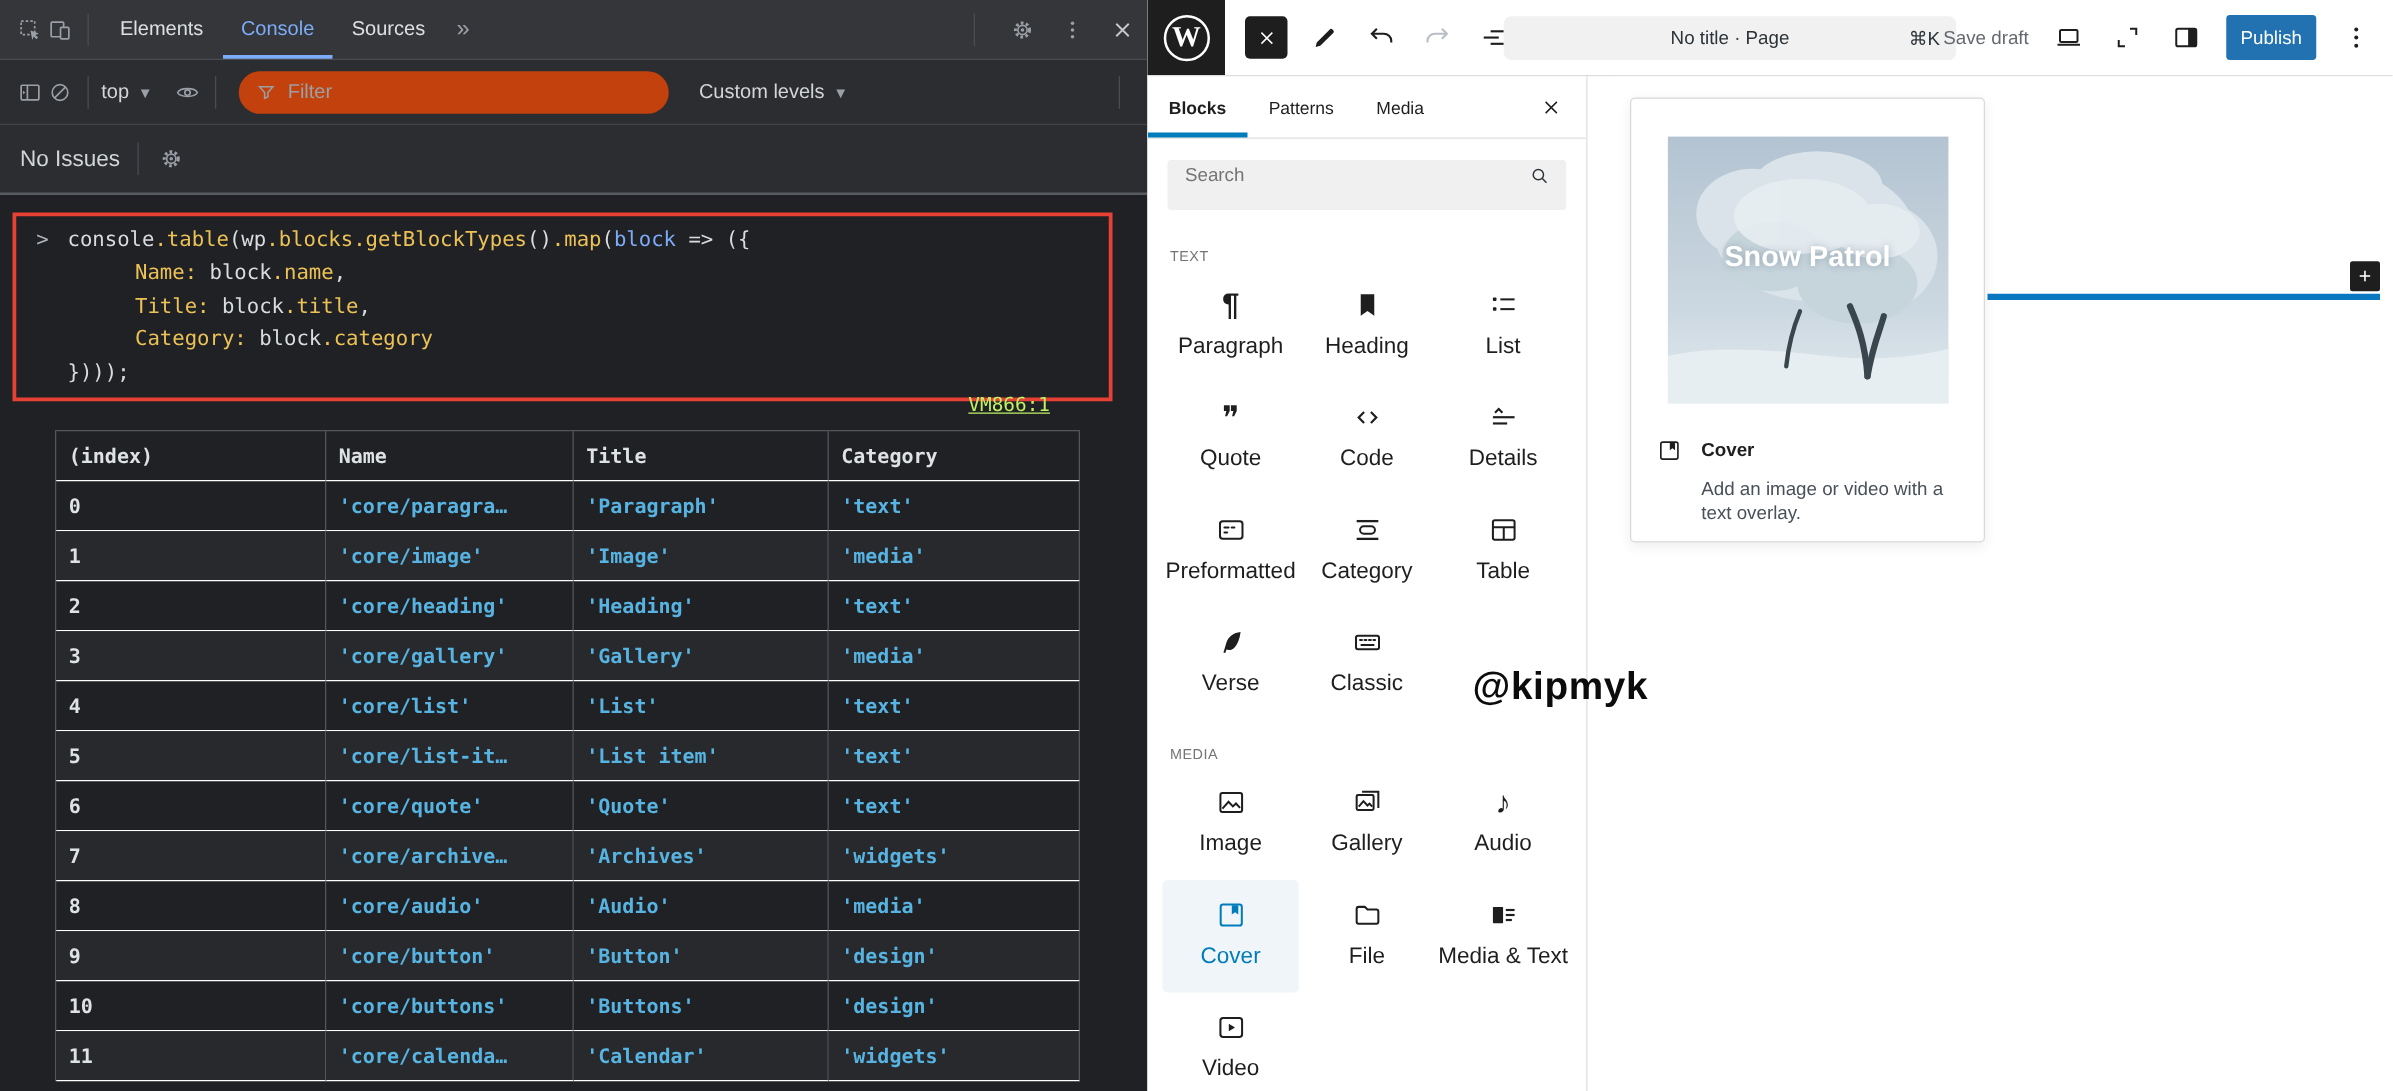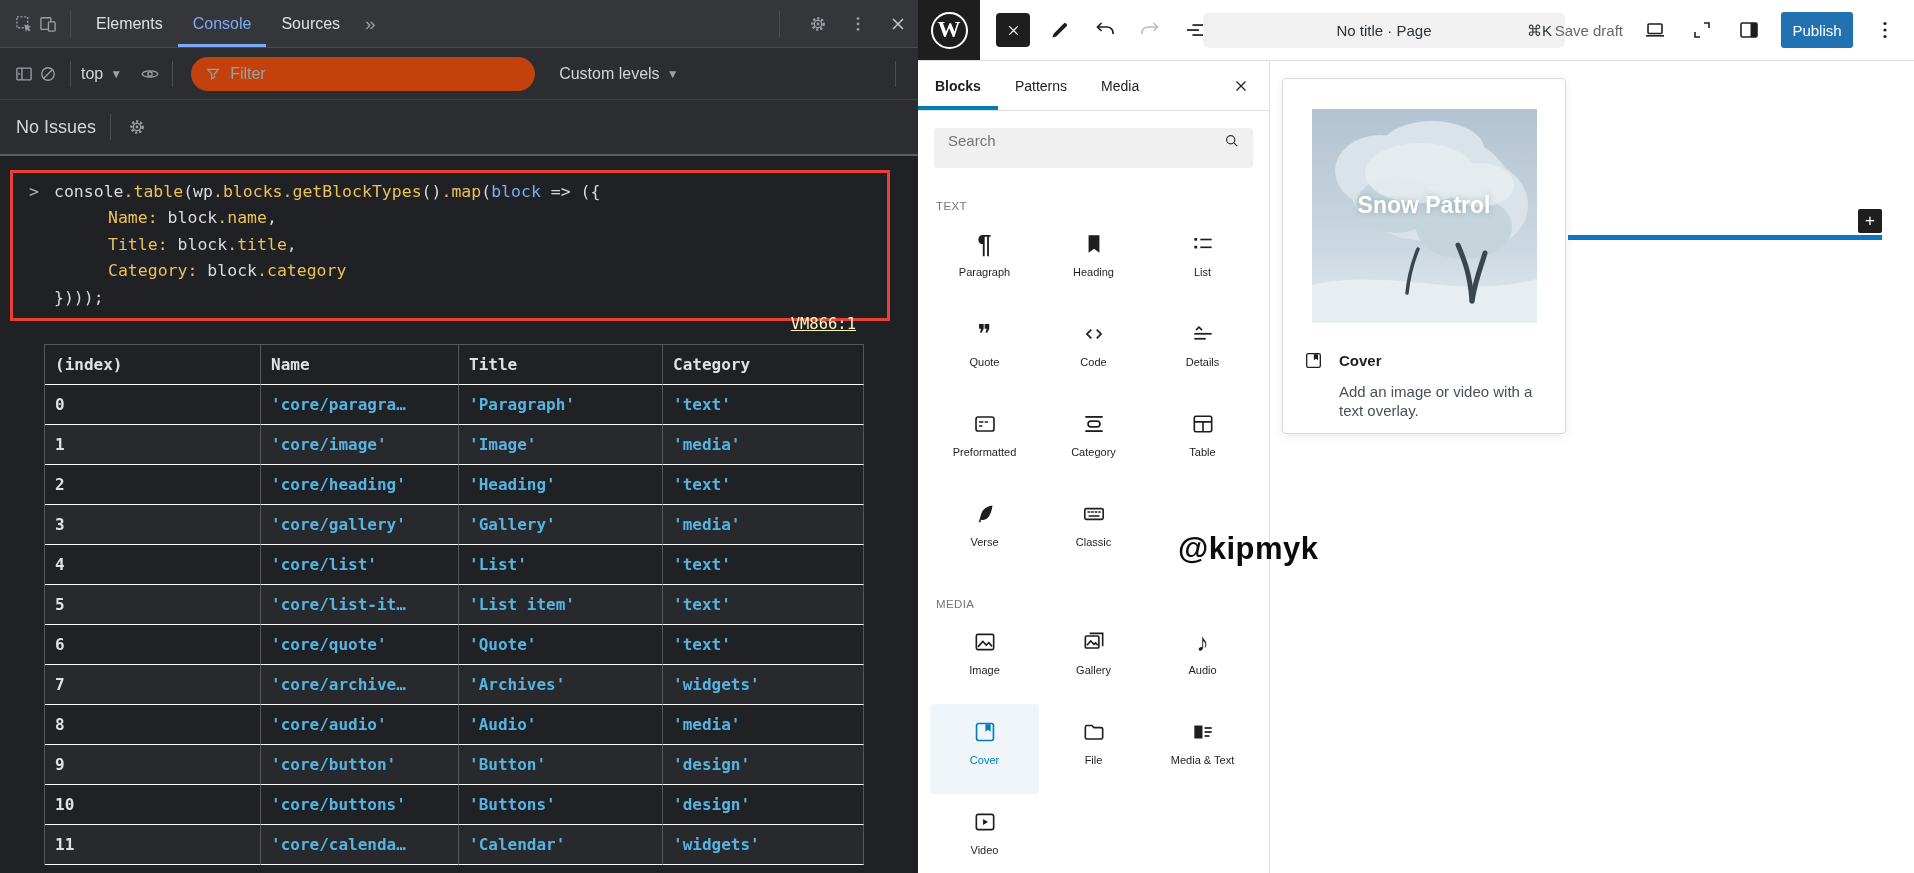--- a/index.html
+++ b/index.html
@@ -34,22 +34,22 @@
 
   .dt-console { position:absolute; top:158px; left:0; right:0; bottom:0; background:#202124; }
   .cmd-block { position:absolute; left:10px; top:12px; width:880px;
     border:3px solid #e74136; padding:6px 0 7px 0;
     font-family:"DejaVu Sans Mono",monospace; font-size:16.5px; line-height:26.4px; color:#d9dcde; }
   .code-line { padding-left:41px; position:relative; white-space:pre; }
   .code-line .prompt { position:absolute; left:16px; color:#aeb4ba; }
   .code-line.ind { padding-left:95px; }
   .tok-d { color:#d9dcde; } .tok-y { color:#ecc257; } .tok-b { color:#7cacf8; }
 
-  .vm-link { position:absolute; top:157px; right:62px; font-family:"DejaVu Sans Mono",monospace;
-    font-size:15.5px; color:#fef9c3; text-decoration:underline; }
+  .vm-link { position:absolute; top:157px; right:78px; font-family:"DejaVu Sans Mono",monospace;
+    font-size:15.5px; color:#bef264; text-decoration:underline; }
 
   .dt-table { position:absolute; left:44px; top:186px; display:grid;
     grid-template-columns:216px 198px 204px 201px;
     border-top:1px solid #53575c; border-left:1px solid #53575c;
     font-family:"DejaVu Sans Mono",monospace; font-size:16px; color:#dfe2e5; }
   .tcell { height:40px; line-height:39px; padding:0 10px;
     border-right:1px solid #53575c; border-bottom:1px solid #ffffff;
     overflow:hidden; white-space:nowrap;font-weight:bold; }
   .tcell.odd { background:#27292c; }
   .tcell.str { color:#57b4e2; }
@@ -70,42 +70,42 @@
     display:flex; align-items:center; justify-content:center; }
   .doc-field { position:absolute; left:285px; top:13px; width:362px; height:35px; background:#f1f1f1;
     border-radius:6px; display:flex; align-items:center; justify-content:center;
     font-size:15px; color:#2c3338; }
   .doc-k { position:absolute; right:13px; color:#2c3338; font-size:15px; }
   .tb-right { position:absolute; right:14px; display:flex; align-items:center; gap:17px; }
   .save { color:#646970; font-size:15px; }
   .publish { width:72px; height:36px; border-radius:3px; background:#2271b1; color:#fff;
     display:flex; align-items:center; justify-content:center; font-size:15px; }
 
-  .wp-body { display:flex; height:812px; }
+  .wp-body { display:flex; height:812px;gap:22px; }
   .inserter { width:352px; border-right:1px solid #e0e0e0; display:flex; flex-direction:column;
     overflow:hidden; background:#fff; flex:none; }
   .ins-tabs { height:50px; border-bottom:1px solid #e0e0e0; display:flex; align-items:stretch; flex:none; }
   .ins-tab { padding:0 17px; display:flex; align-items:center; font-size:14px; color:#1e1e1e; }
   .ins-tab.active { font-weight:bold; box-shadow:inset 0 -4px 0 #007cba; }
   .ins-close { margin-left:auto; margin-right:16px; align-self:center;
     width:24px; height:24px; display:flex; align-items:center; justify-content:center; }
   .search-box { margin:17px 16px 10px; height:40px; background:#f0f0f0; border-radius:3px;
     display:flex; align-items:center; padding:0 12px 16px 14px; flex:none; }
   .search-box input { flex:1; border:0; background:transparent; outline:none; font-size:15px;
     color:#1e1e1e; font-family:"Liberation Sans",sans-serif; }
   .search-box input::placeholder { color:#757575; }
   .ins-label { margin:22px 18px 0; font-size:11.5px; color:#757575; letter-spacing:0.4px; flex:none; }
   .ins-grid { margin:4px 12px 0; display:grid; grid-template-columns:repeat(3,1fr);
     grid-auto-rows:90px; flex:none; }
   .bl-tile { display:flex; flex-direction:column; align-items:center; padding-top:15px; gap:9px;
     border-radius:4px; color:#1e1e1e; }
   .bl-icon { width:26px; height:26px; display:flex; align-items:center; justify-content:center; }
   .bl-icon svg { width:26px; height:26px; }
   .bl-icon .g { line-height:26px; }
-  .bl-label { font-size:11px; text-align:center; }
+  .bl-label { font-size:18px; text-align:center; }
   .bl-tile.selected { background:#f0f5fa; color:#007cba; }
   .bl-tile.selected .bl-label { color:#007cba; }
 
   .canvas { flex:1; position:relative; background:#fff; }
   .pv-card { position:absolute; left:12px; top:17px; width:284px; height:356px;
     border:1px solid #d9d9d9; border-radius:4px; box-shadow:0 3px 10px rgba(0,0,0,.07); background:#fff; }
   .pv-imgwrap { margin:30px auto 0; width:225px; height:214px; position:relative; overflow:hidden; }
   .pv-title-overlay { position:absolute; left:0; right:0; top:45%; transform:translateY(-50%);
     text-align:center; color:#fff; font-size:23px; font-weight:bold; text-shadow:0 0 6px rgba(60,80,95,.35); }
   .pv-info { display:flex; align-items:center; gap:15px; margin:27px 0 0 20px; }

